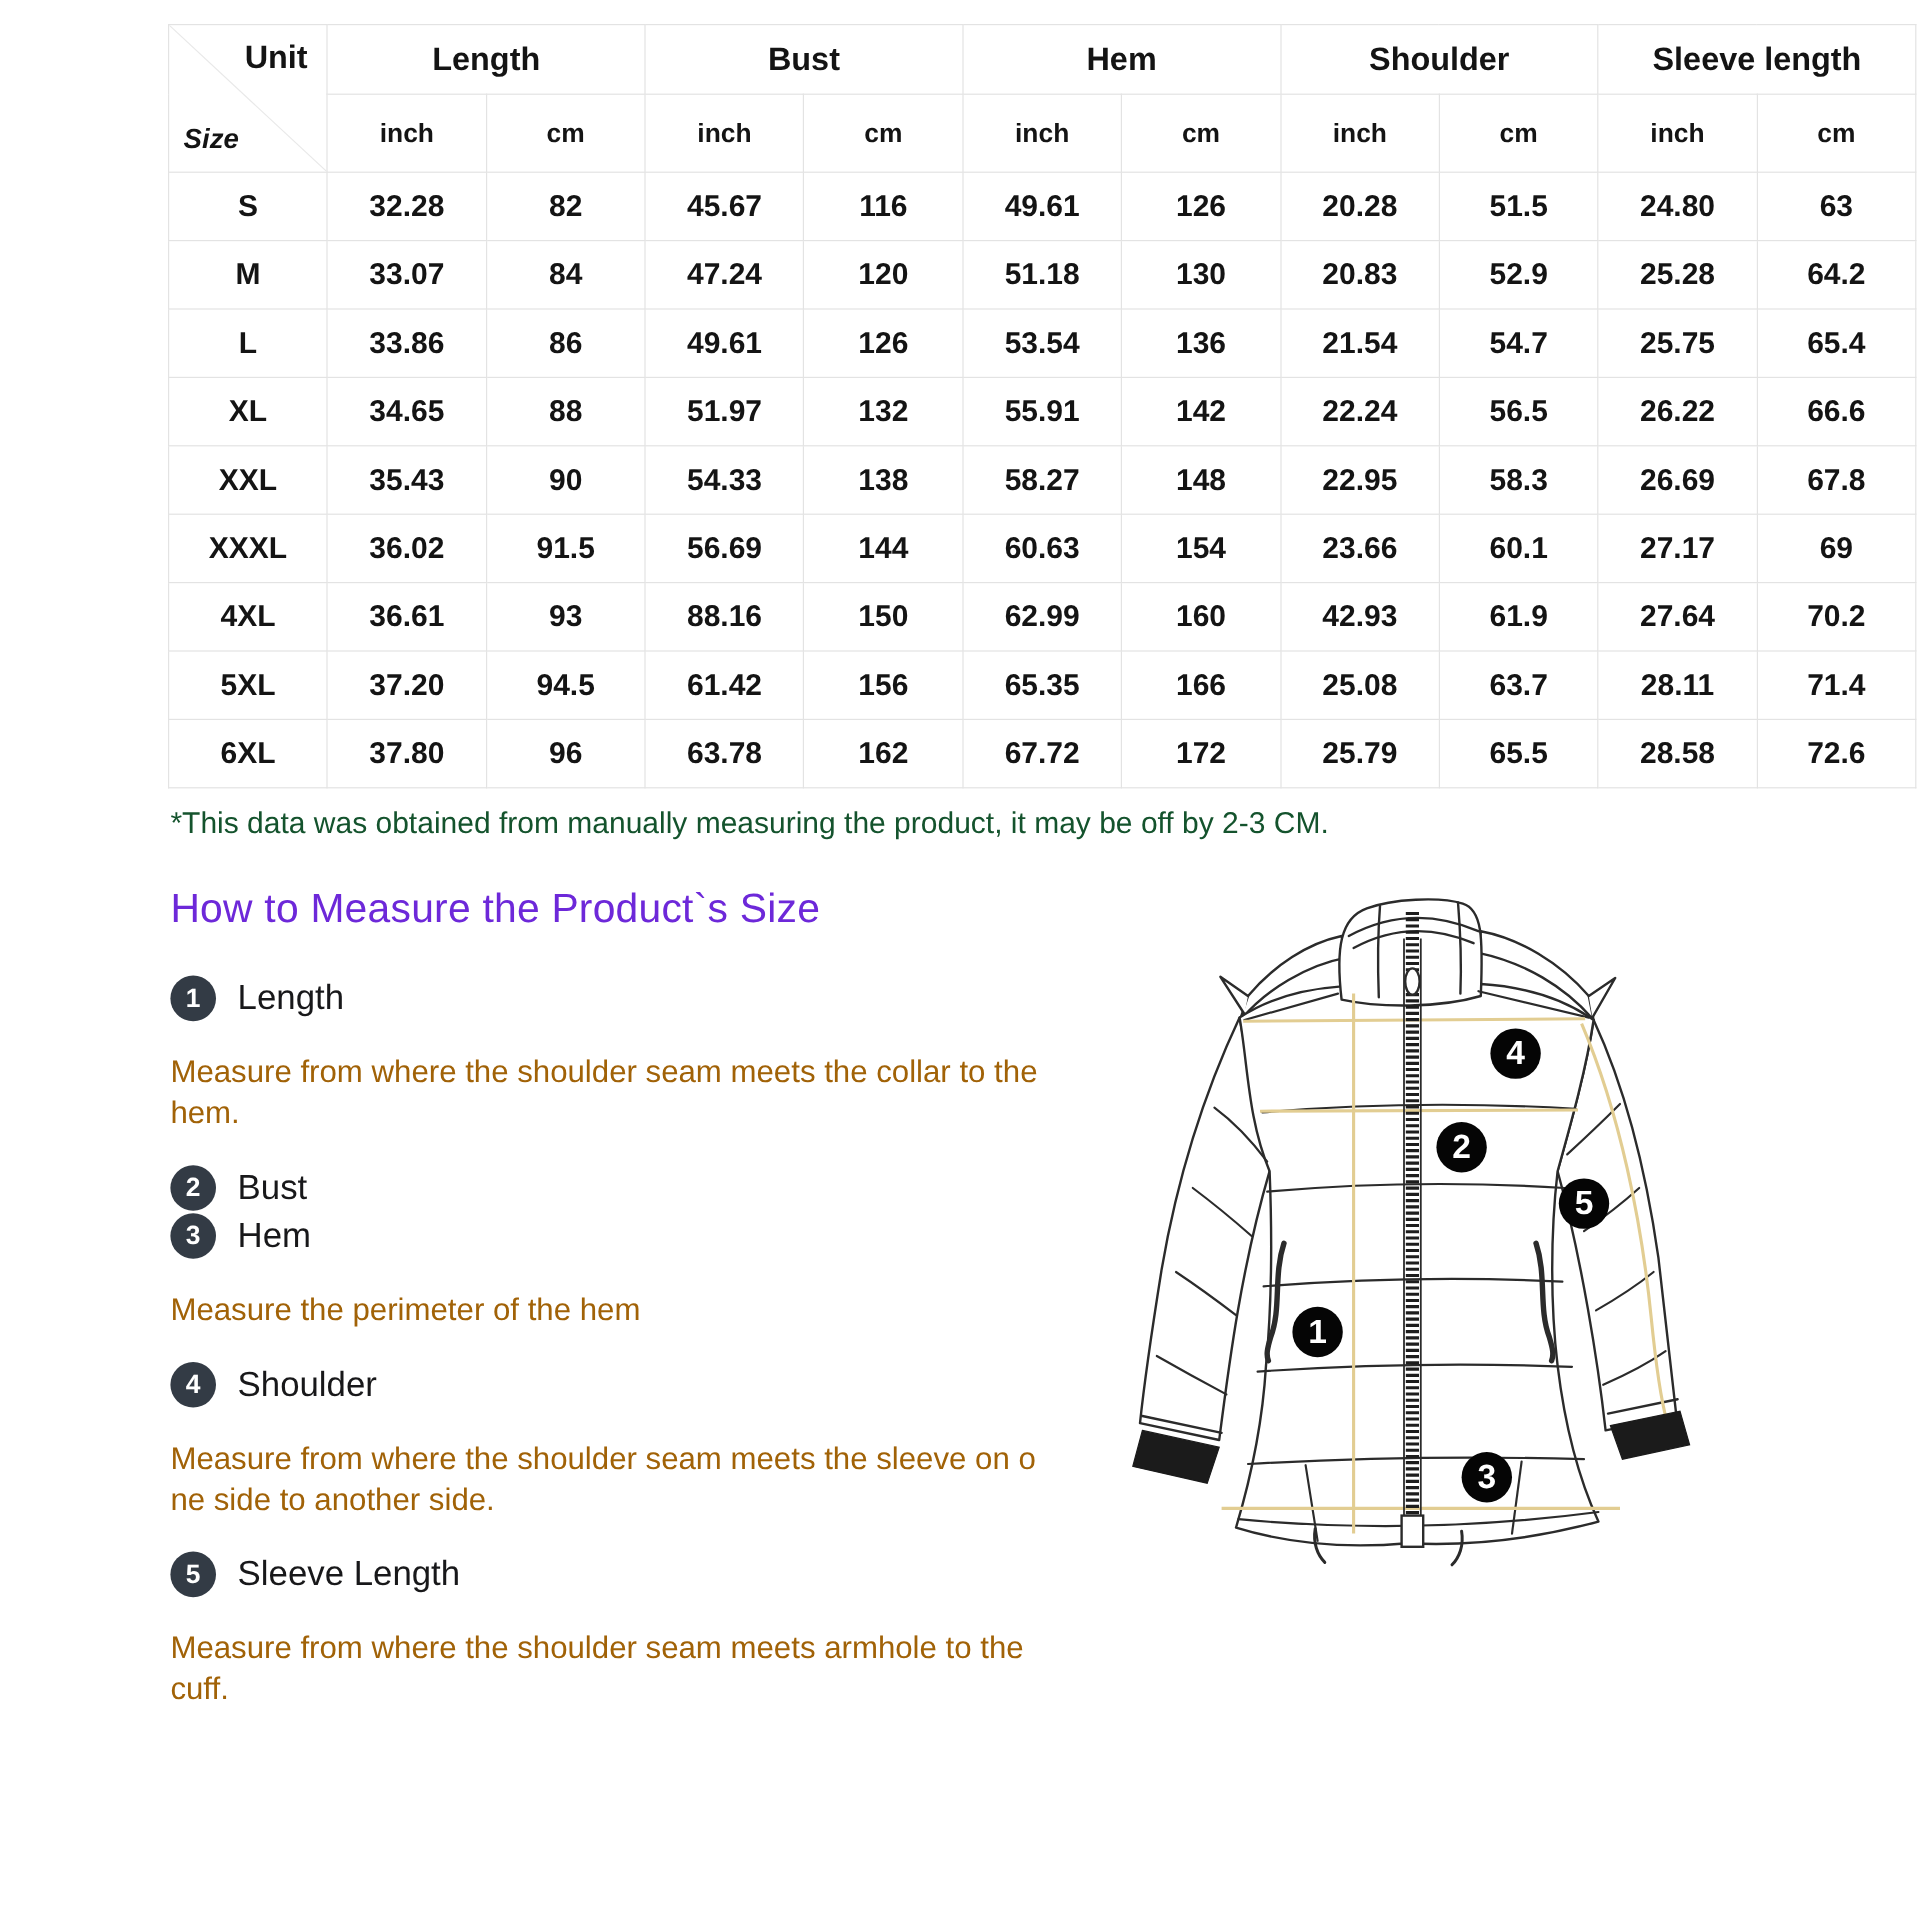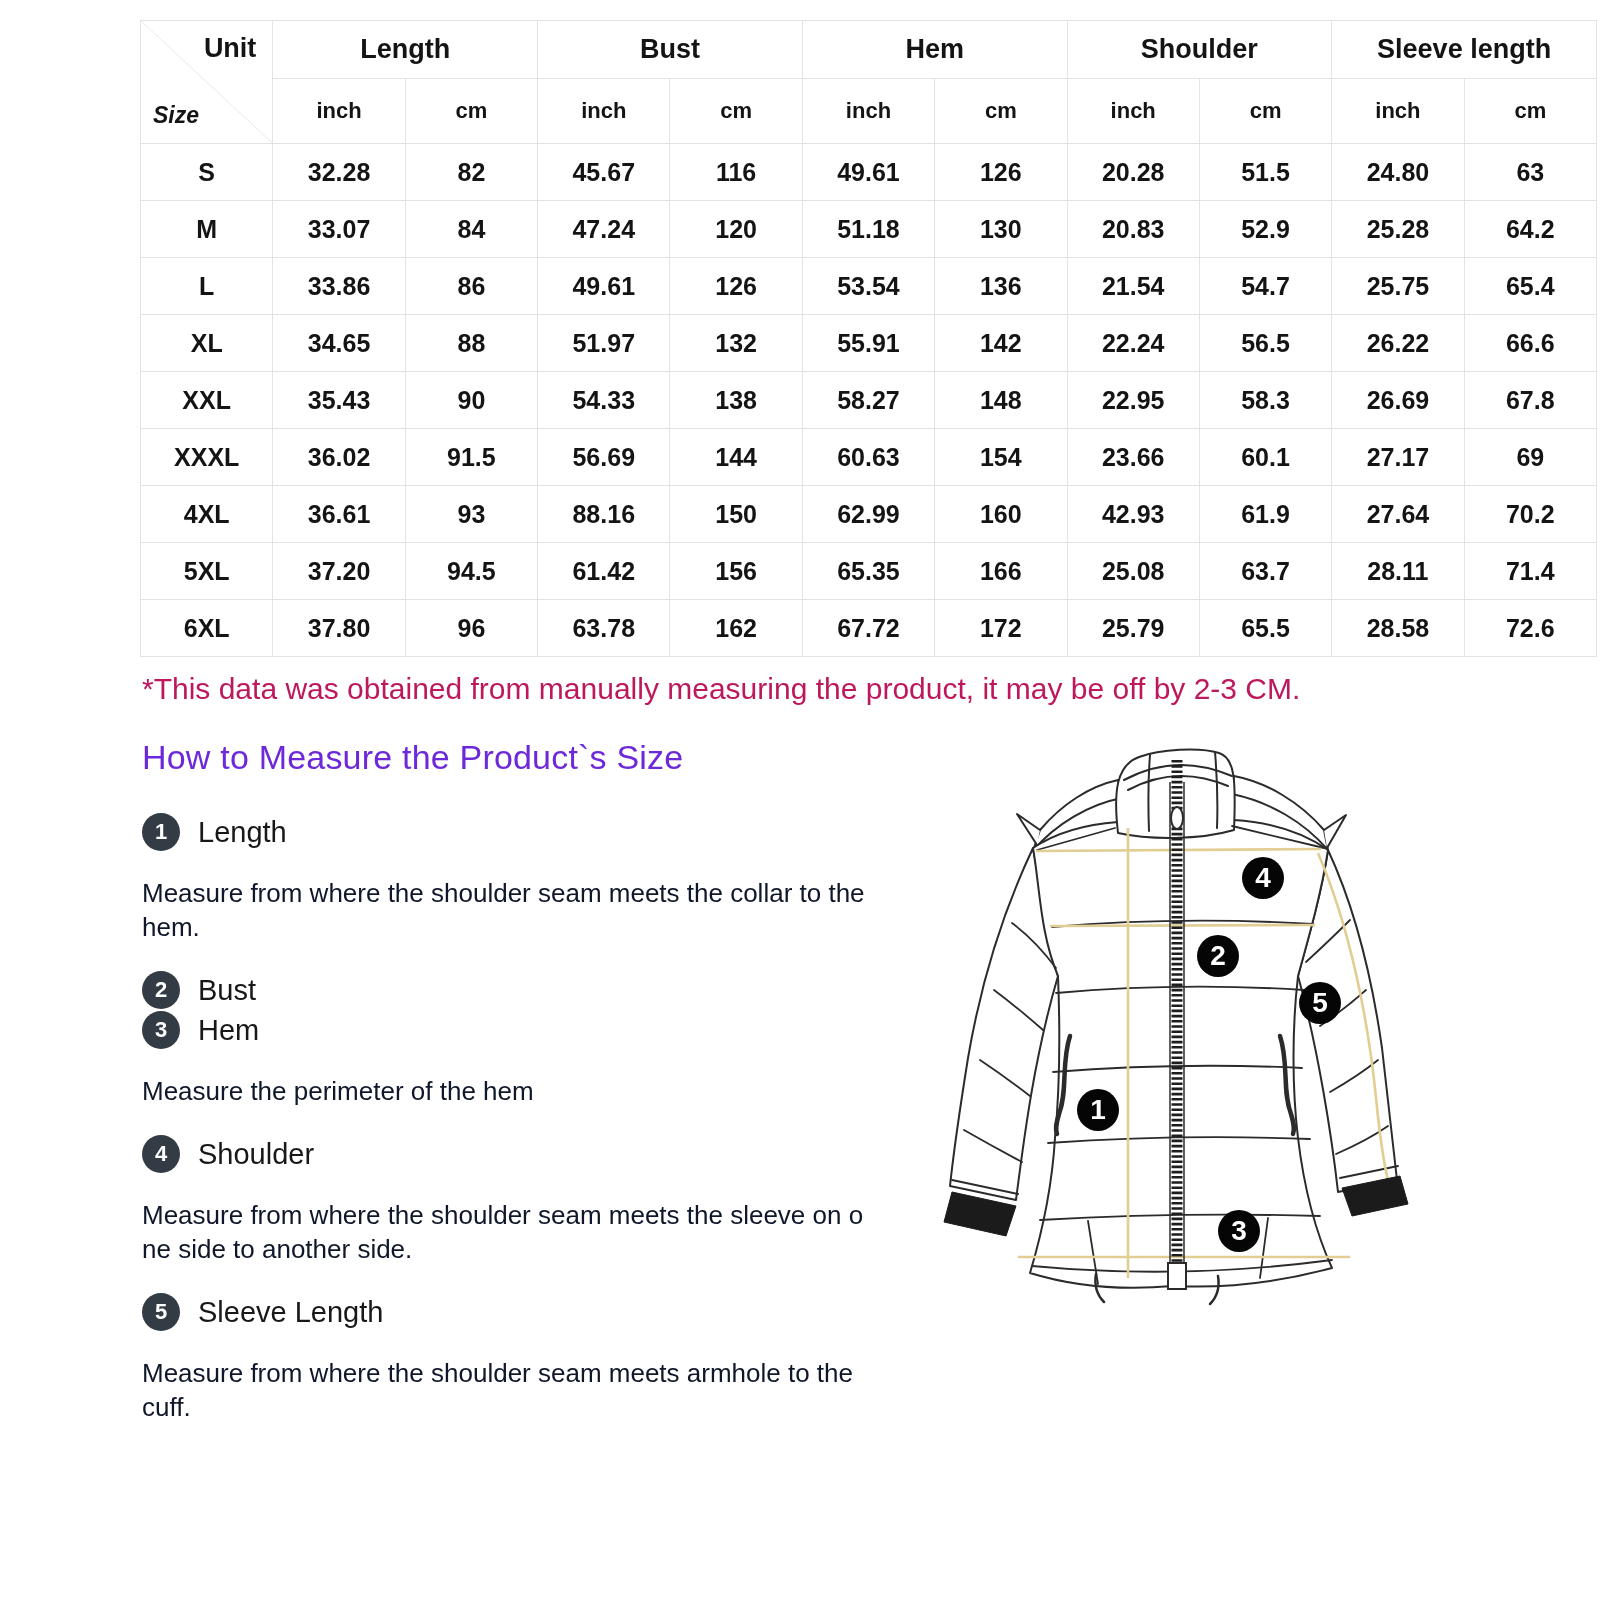--- a/index.html
+++ b/index.html
@@ -20,37 +20,37 @@
   .size-table thead tr.group-row th{height:57px;font-size:27px;}
   .size-table thead tr.unit-row th{height:64px;font-size:22px;}
   .size-table tbody th,.size-table tbody td{height:56px;font-size:25px;}
   .corner-cell{position:relative;}
   .corner-cell .diag-svg{position:absolute;left:0;top:0;width:100%;height:100%;}
   .corner-cell .unit-word{position:absolute;top:12px;right:16px;font-size:27px;}
   .corner-cell .size-word{position:absolute;bottom:14px;left:12px;font-size:23px;font-style:italic;}
   
   .footnote{
     position:absolute;left:142px;top:672px;margin:0;
-    font-size:30px;font-weight:normal;color:#be185d;
+    font-size:25px;font-weight:normal;color:#14532d;
   }
   .howto-title{
     position:absolute;left:142px;top:738px;margin:0;
     font-size:34px;font-weight:400;color:#6d28d9;letter-spacing:0.2px;
   }
   
   .instructions{position:absolute;left:142px;top:812px;width:740px;}
   .instr-item .item-head{display:flex;align-items:center;gap:18px;height:40px;}
   .num-badge{
     width:38px;height:38px;border-radius:50%;background:#333b45;flex:0 0 38px;
     color:#ffffff;font-size:22px;font-weight:bold;
     display:flex;align-items:center;justify-content:center;
   }
   .item-label{font-size:29px;font-weight:400;color:#18181a;}
   .item-desc{
-    margin:24px 0 26px 0;font-size:26px;font-weight:400;color:#0f172a;
+    margin:24px 0 26px 0;font-size:26px;font-weight:400;color:#a16207;
     line-height:34px;white-space:pre;
   }
   
   .diagram{position:absolute;left:900px;top:718px;width:560px;height:640px;}
   .diagram svg{position:absolute;left:0;top:0;}
   .marker{
     position:absolute;width:42px;height:42px;margin-left:-21px;margin-top:-21px;
     background:#050505;border-radius:50%;color:#ffffff;
     font-size:28px;font-weight:bold;
     display:flex;align-items:center;justify-content:center;z-index:3;

